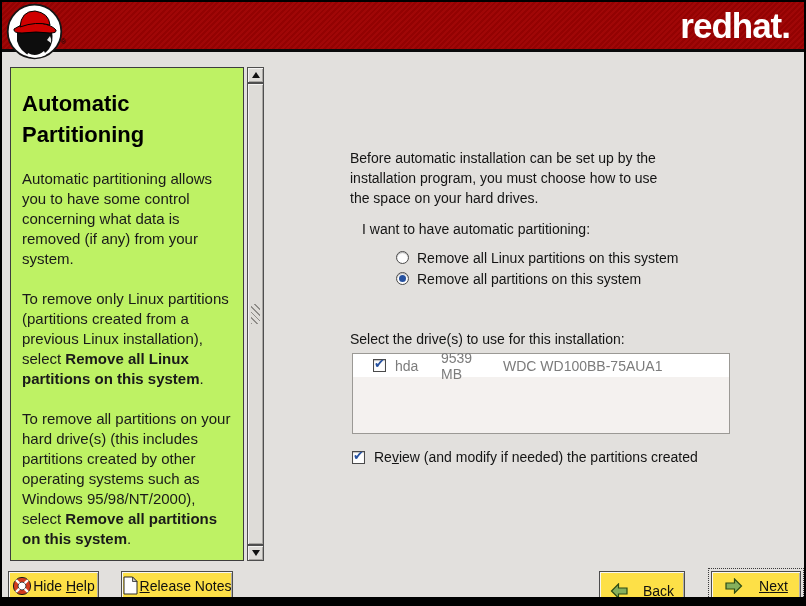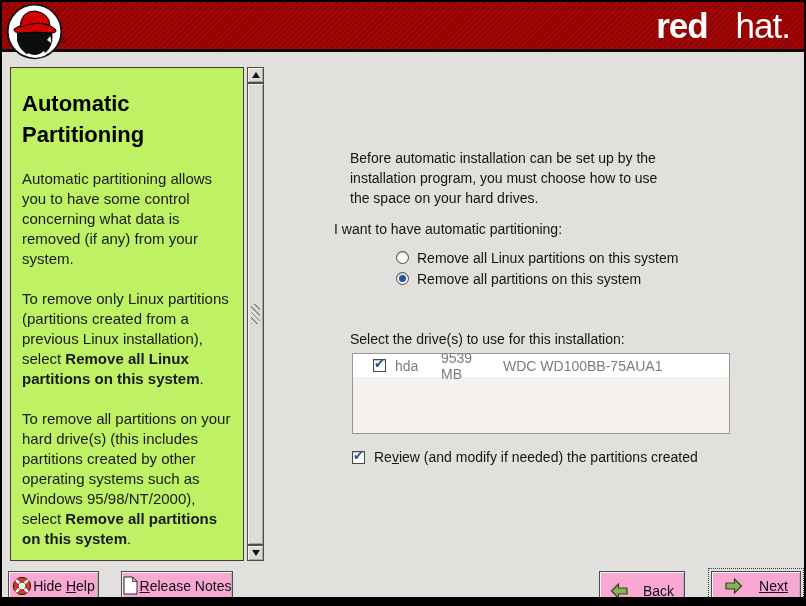--- a/index.html
+++ b/index.html
@@ -15,21 +15,21 @@
     background-image:repeating-linear-gradient(135deg,rgba(0,0,0,.07) 0 2px,rgba(255,255,255,.02) 2px 4px);
     border-bottom:3px solid #0b0b0b;
   }
   .logo{position:absolute;left:4px;top:1px;z-index:5;}
   .trademark{position:absolute;left:59px;top:36px;z-index:6;font-size:7px;color:#0a0a0a;}
   .brand{
     position:absolute;right:14px;top:4px;z-index:5;color:#fff;
     font-size:35px;line-height:40px;letter-spacing:-1px;
   }
   .brand .b{font-weight:bold;}
-  .brand .l{font-weight:normal;padding-left:28px;}
+  .brand .l{font-weight:bold;}
   
   .help-panel{
     position:absolute;left:8px;top:65px;width:234px;height:494px;
     background:#bef264;border:1px solid #3d3d3d;box-sizing:border-box;
     padding:14px 5px 0 11px;overflow:hidden;
   }
   .help-title{font-size:22px;line-height:31px;font-weight:bold;margin:6px 0 19px 0;color:#000;}
   .help-panel p{font-size:15px;line-height:20px;margin:0 0 20px 0;color:#1a1a1a;}
   .help-panel b{font-weight:bold;}
   
@@ -48,21 +48,21 @@
     position:absolute;left:0;top:16px;bottom:16px;width:17px;box-sizing:border-box;
     background:#dedcd8;border:1px solid #4e4e4e;
     box-shadow:inset 1px 1px 0 #f4f3f1, inset -1px -1px 0 #a9a7a3;
   }
   .sb-grip{
     position:absolute;left:3px;top:50%;margin-top:-10px;width:9px;height:20px;
     background:repeating-linear-gradient(45deg,#8f8d89 0 1px,transparent 1px 4px);
   }
   
   .intro{position:absolute;left:348px;top:146px;width:352px;font-size:14px;line-height:20px;}
-  .prompt{position:absolute;left:332px;top:219px;font-size:14px;}
+  .prompt{position:absolute;left:360px;top:219px;font-size:14px;}
   .radio-group{position:absolute;left:394px;top:245px;}
   .radio-row{display:flex;align-items:center;height:21px;font-size:14px;cursor:default;}
   .radio{
     width:13px;height:13px;border-radius:50%;box-sizing:border-box;background:#fdfdfd;
     border:1px solid #4a4a4a;box-shadow:inset 0 1px 1px rgba(0,0,0,.3);
     margin-right:8px;display:flex;align-items:center;justify-content:center;flex:0 0 13px;
   }
   .radio-dot{display:none;width:7px;height:7px;border-radius:50%;background:#26519f;}
   .radio-row[data-selected="true"] .radio-dot{display:block;}
   .drives-label{position:absolute;left:348px;top:329px;font-size:14px;}
@@ -83,21 +83,21 @@
   .drive-row .checkbox{margin-left:20px;}
   .drive-device{margin-left:9px;width:46px;}
   .drive-size{width:52px;}
   .drive-model{margin-left:10px;}
   .review-row{position:absolute;left:350px;top:447px;display:flex;align-items:center;font-size:14px;}
   .review-row .checkbox{margin-right:9px;}
   .u{text-decoration:underline;}
   
   .btn{
     position:absolute;top:569px;height:29px;box-sizing:border-box;
-    background:#f9a8d4;border:1px solid #4c4c4c;
+    background:#fde047;border:1px solid #4c4c4c;
     box-shadow:inset 1px 1px 0 #f7f6f4, inset -1px -1px 0 #b1afab;
     display:flex;align-items:center;justify-content:center;
     font-size:14px;color:#101010;cursor:pointer;white-space:pre;
   }
   .btn-hide-help{left:6px;width:91px;gap:1px;}
   .btn-release{left:119px;width:112px;gap:2px;}
   .btn-back{left:597px;width:86px;gap:14px;align-items:flex-end;}
   .btn-next{left:709px;width:90px;gap:16px;outline:1px dotted #3a3a3a;outline-offset:2px;text-decoration:underline;}
   .bottom-strip{position:absolute;left:0;right:0;bottom:0;height:7px;background:#000;}
   .icon{display:flex;align-items:center;}

